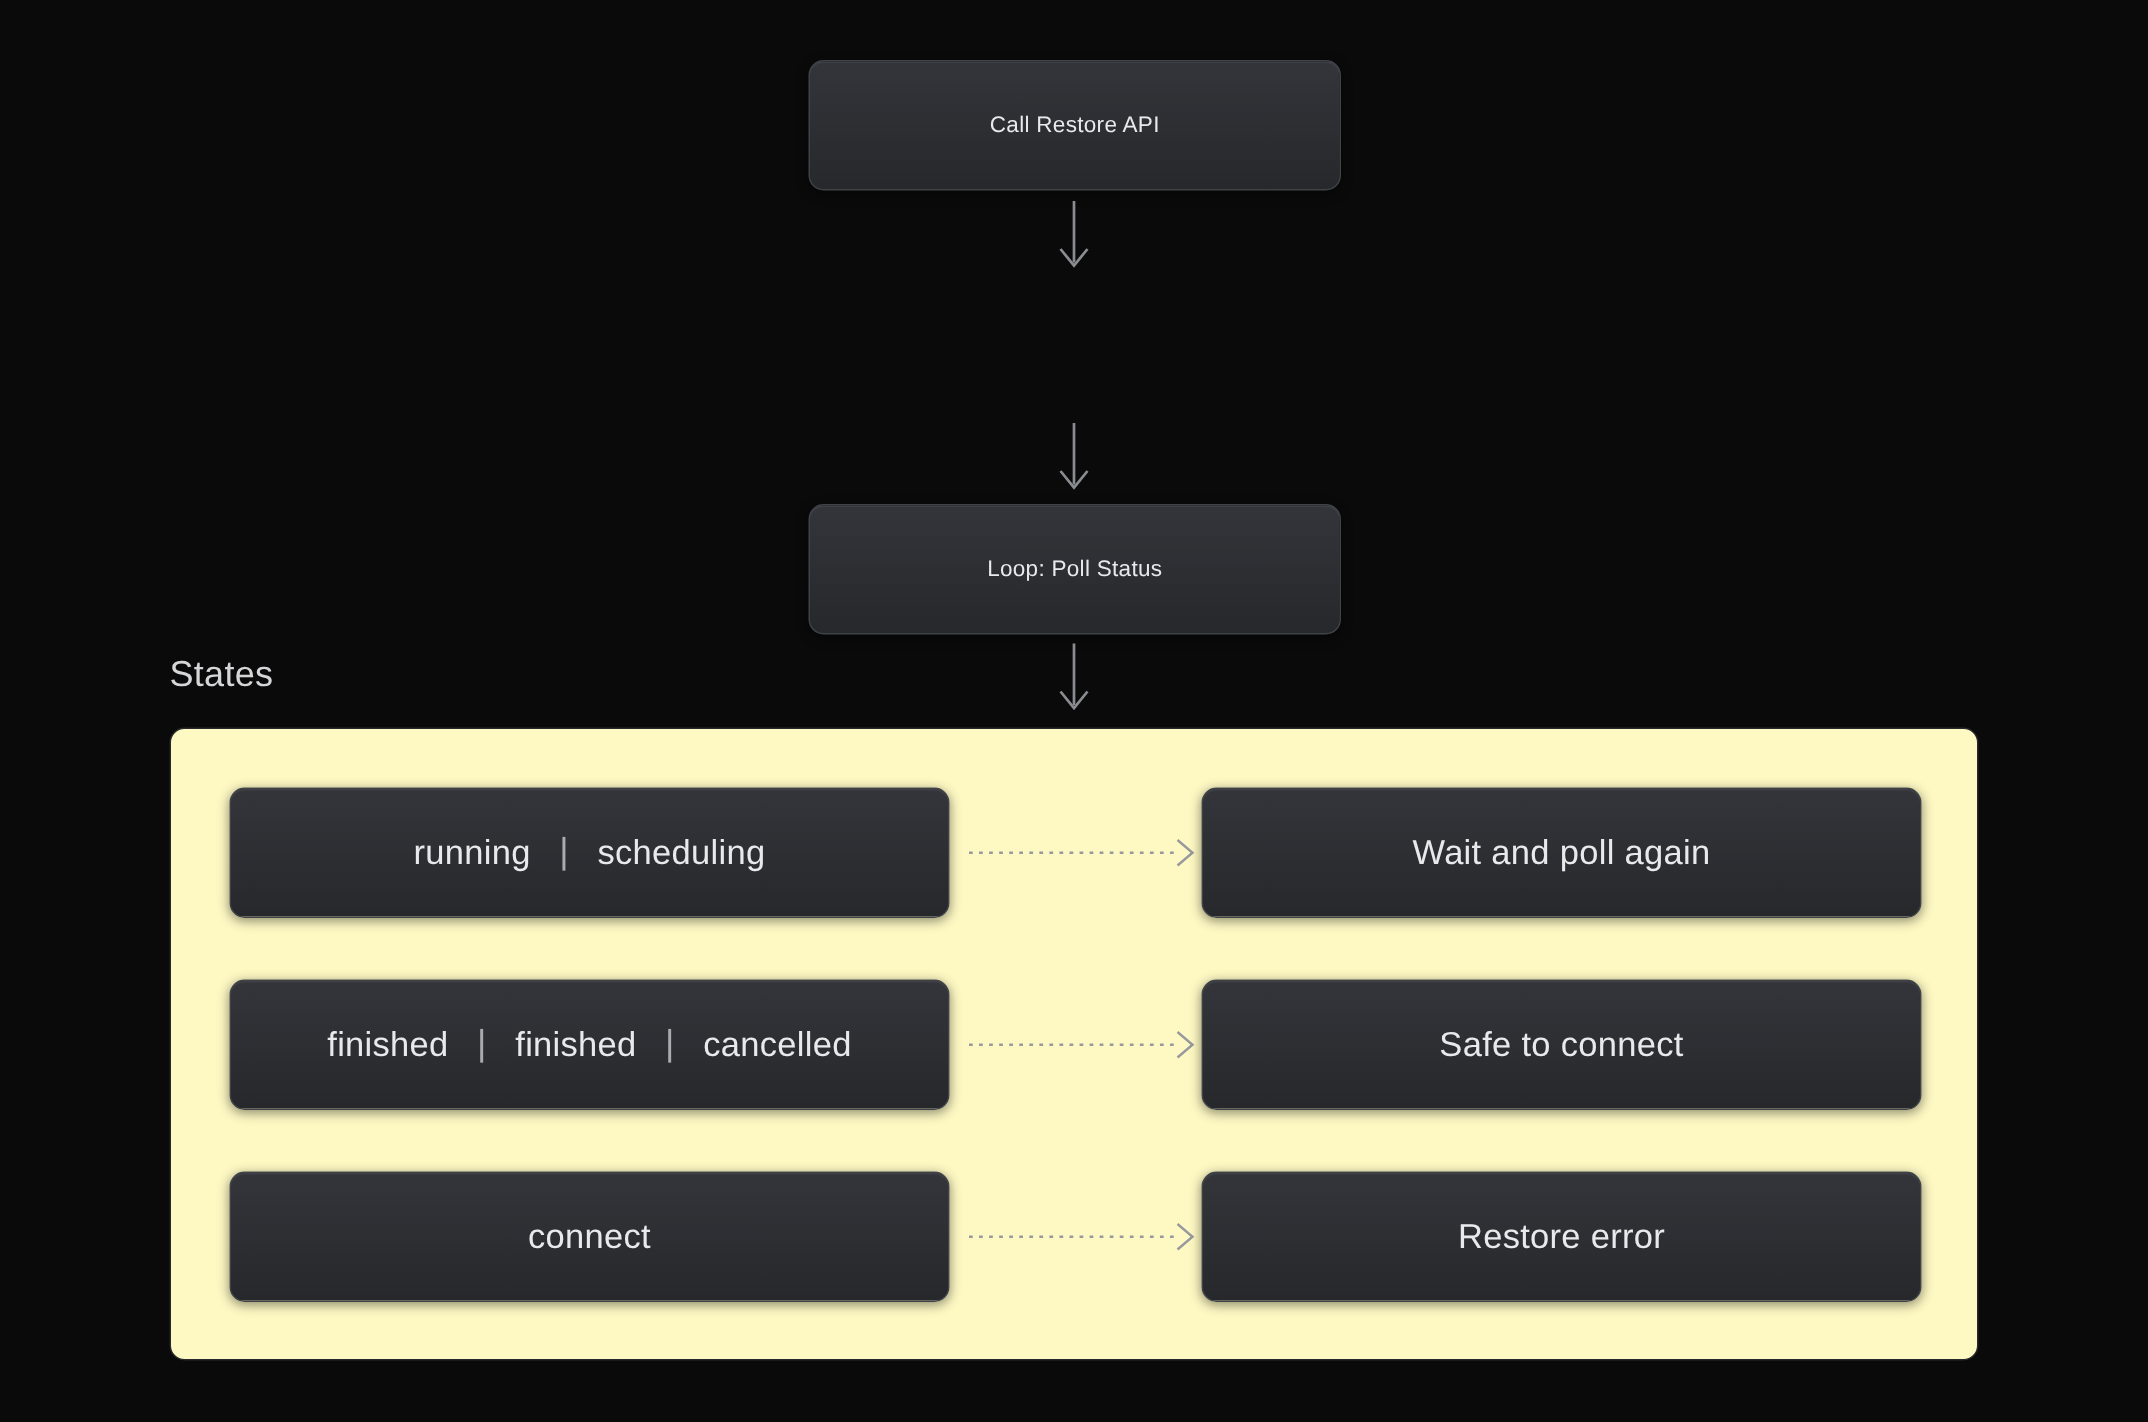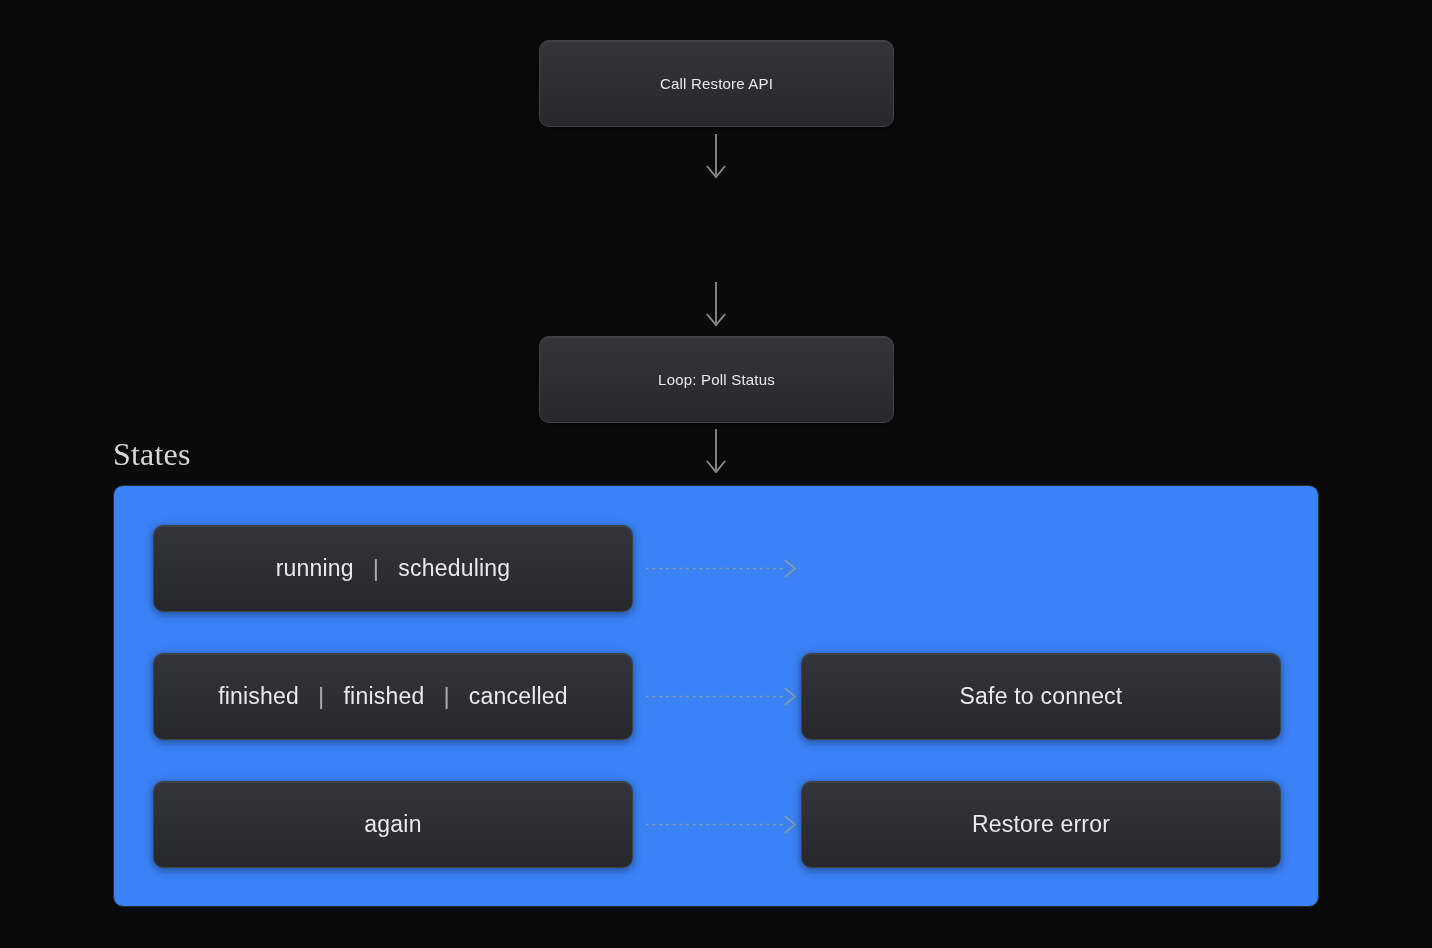--- a/index.html
+++ b/index.html
@@ -47,34 +47,33 @@
     height: 50px;
   }
   #varrow-0 { top: 133px; }
   #varrow-1 { top: 281px; }
   #varrow-2 { top: 428px; }
 
   .states-title {
     position: absolute;
     left: 113px;
     top: 436px;
-    font-size: 32px;
+    font-size: 24px;
     color: #d5d6d8;
     letter-spacing: 0.2px;
-    font-family: Liberation Serif, serif;
   }
 
   .states-container {
     position: absolute;
     left: 113px;
     top: 485px;
     width: 1206px;
     height: 422px;
     box-sizing: border-box;
-    background: #3b82f6;
+    background: #fef9c3;
     border: 1px solid #27282b;
     border-radius: 10px;
   }
 
   .state-row {
     position: absolute;
     left: 0;
     width: 100%;
     height: 87px;
   }
@@ -155,20 +154,23 @@
   <div class="state-row">
     <div class="state-box">
             <span>running</span>
             <span class="state-sep">|</span>
             <span>scheduling</span>
           </div>
     <svg class="dashed-arrow" viewBox="0 0 152 27">
       <line x1="1" y1="13.5" x2="138" y2="13.5" stroke="#98999d" stroke-width="1.6" stroke-dasharray="2.5 4.2"></line>
       <path d="M140 5 L150 13.5 L140 22" fill="none" stroke="#98999d" stroke-width="1.6"></path>
     </svg>
+    <div class="outcome-box">
+      <span>Wait and poll again</span>
+    </div>
   </div>
 
   <div class="state-row">
     <div class="state-box">
             <span>finished</span>
             <span class="state-sep">|</span>
             <span>finished</span>
             <span class="state-sep">|</span>
             <span>cancelled</span>
           </div>
@@ -176,21 +178,21 @@
       <line x1="1" y1="13.5" x2="138" y2="13.5" stroke="#98999d" stroke-width="1.6" stroke-dasharray="2.5 4.2"></line>
       <path d="M140 5 L150 13.5 L140 22" fill="none" stroke="#98999d" stroke-width="1.6"></path>
     </svg>
     <div class="outcome-box">
       <span>Safe to connect</span>
     </div>
   </div>
 
   <div class="state-row">
     <div class="state-box">
-            <span>again</span>
+            <span>connect</span>
           </div>
     <svg class="dashed-arrow" viewBox="0 0 152 27">
       <line x1="1" y1="13.5" x2="138" y2="13.5" stroke="#98999d" stroke-width="1.6" stroke-dasharray="2.5 4.2"></line>
       <path d="M140 5 L150 13.5 L140 22" fill="none" stroke="#98999d" stroke-width="1.6"></path>
     </svg>
     <div class="outcome-box">
       <span>Restore error</span>
     </div>
   </div>
 </div>

